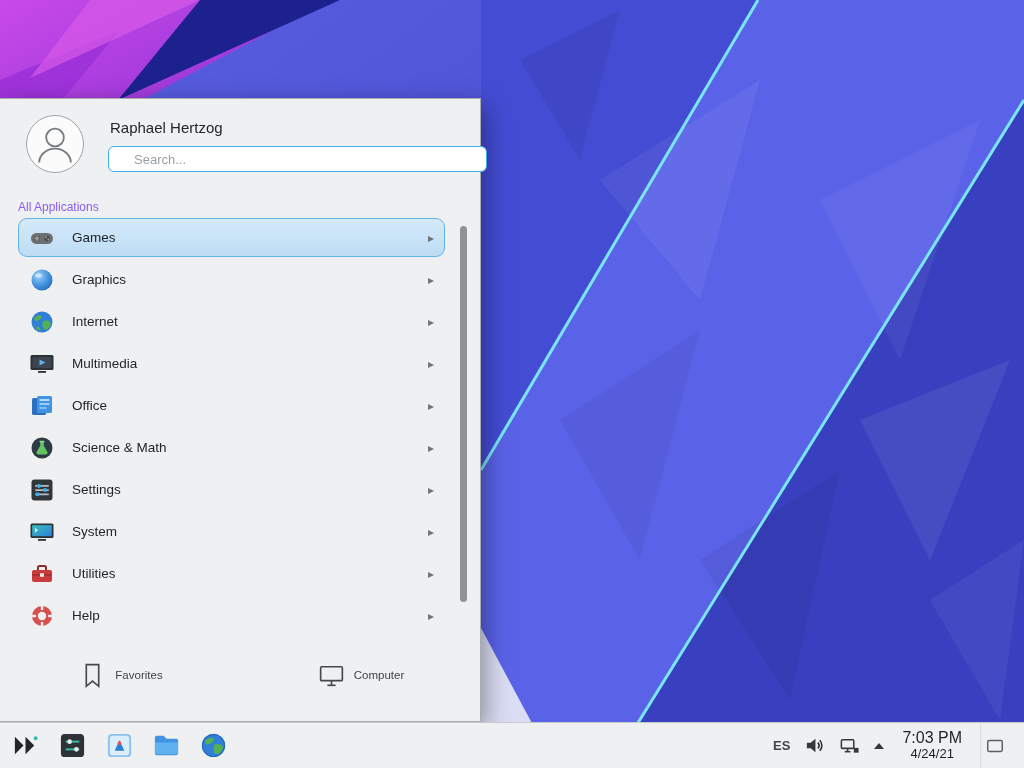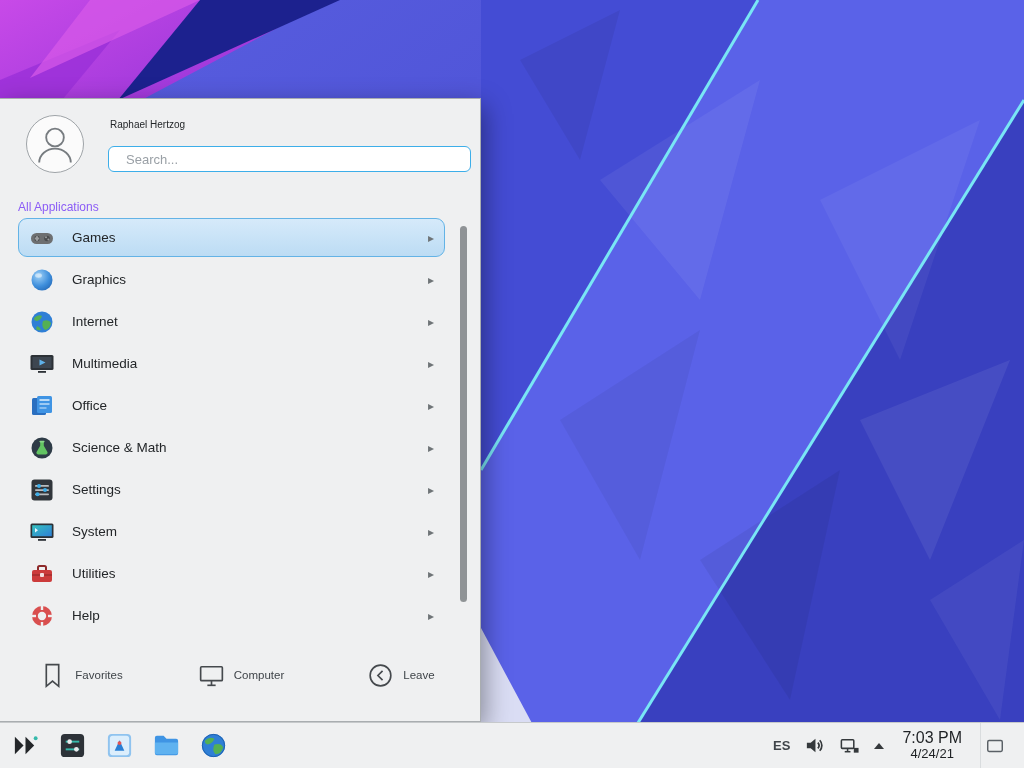--- a/index.html
+++ b/index.html
@@ -7,23 +7,23 @@
     font-family:"Liberation Sans","DejaVu Sans",sans-serif;-webkit-font-smoothing:antialiased;}
   .wallpaper{position:absolute;inset:0;z-index:0;}
 
   
   .menu{position:absolute;left:0;top:98px;width:481px;height:624px;background:#eff0f1;
     border:1px solid #a9adb0;border-left:none;box-sizing:border-box;z-index:5;
     box-shadow:4px 8px 24px rgba(0,0,0,.38);}
   .avatar{position:absolute;left:26px;top:16px;width:58px;height:58px;border-radius:50%;
     background:#fbfbfb;border:1px solid #9fa4a8;display:flex;align-items:center;justify-content:center;box-sizing:border-box;}
   .avatar svg{width:52px;height:52px;}
-  .user-name{position:absolute;left:110px;top:20px;font-size:10px;color:#232629;}
+  .user-name{position:absolute;left:110px;top:20px;font-size:15px;color:#232629;}
   .search-input{position:absolute;left:108px;top:47px;width:327px;height:24px;border:1px solid #3daee9;
-    border-radius:6px;background:#ffffff;font-size:13px;padding:0 17px;color:#232629;outline:none;
+    border-radius:6px;background:#ffffff;font-size:13px;padding:0 25px;color:#232629;outline:none;
     font-family:inherit;}
   .search-input::placeholder{color:#9aa0a6;}
   .section-label{position:absolute;left:18px;top:101px;font-size:12px;color:#8b5cf6;}
 
   .cat-list{position:absolute;left:18px;top:119px;width:427px;height:412px;overflow:hidden;}
   .cat-row{display:flex;align-items:center;height:39px;margin-bottom:3px;padding:0 10px 0 10px;
     border:1px solid transparent;border-radius:9px;box-sizing:border-box;}
   .cat-row.selected{background:linear-gradient(#d6eafa,#bcdcf4);border-color:#63b3e6;}
   .cat-icon{width:26px;height:26px;margin-right:17px;flex:none;}
   .cat-icon svg{width:26px;height:26px;display:block;}
@@ -284,27 +284,20 @@
       <div class="tab">
         <svg viewBox="0 0 30 30" fill="none" stroke="#45494d" stroke-width="1.6">
             <rect x="4.5" y="6.5" width="21" height="13.5" rx="1"></rect>
             <line x1="11" y1="24.5" x2="19" y2="24.5"></line>
             <line x1="15" y1="20" x2="15" y2="24.5"></line>
           </svg>
         <span class="tab-label">Computer</span>
       </div>
 
 
-      <div class="tab">
-        <svg viewBox="0 0 30 30" fill="none" stroke="#45494d" stroke-width="1.6">
-            <circle cx="15" cy="15" r="10"></circle>
-            <polyline points="17,10.5 12.5,15 17,19.5"></polyline>
-          </svg>
-        <span class="tab-label">Leave</span>
-      </div>
 
     </div>
   </div>
 
   <div class="taskbar">
 
     <div class="tb-left">
       <div class="tb-btn">
         <svg viewBox="0 0 30 30">
             <path d="M4 6 l9 9 -9 9 z" fill="#232629"></path>

